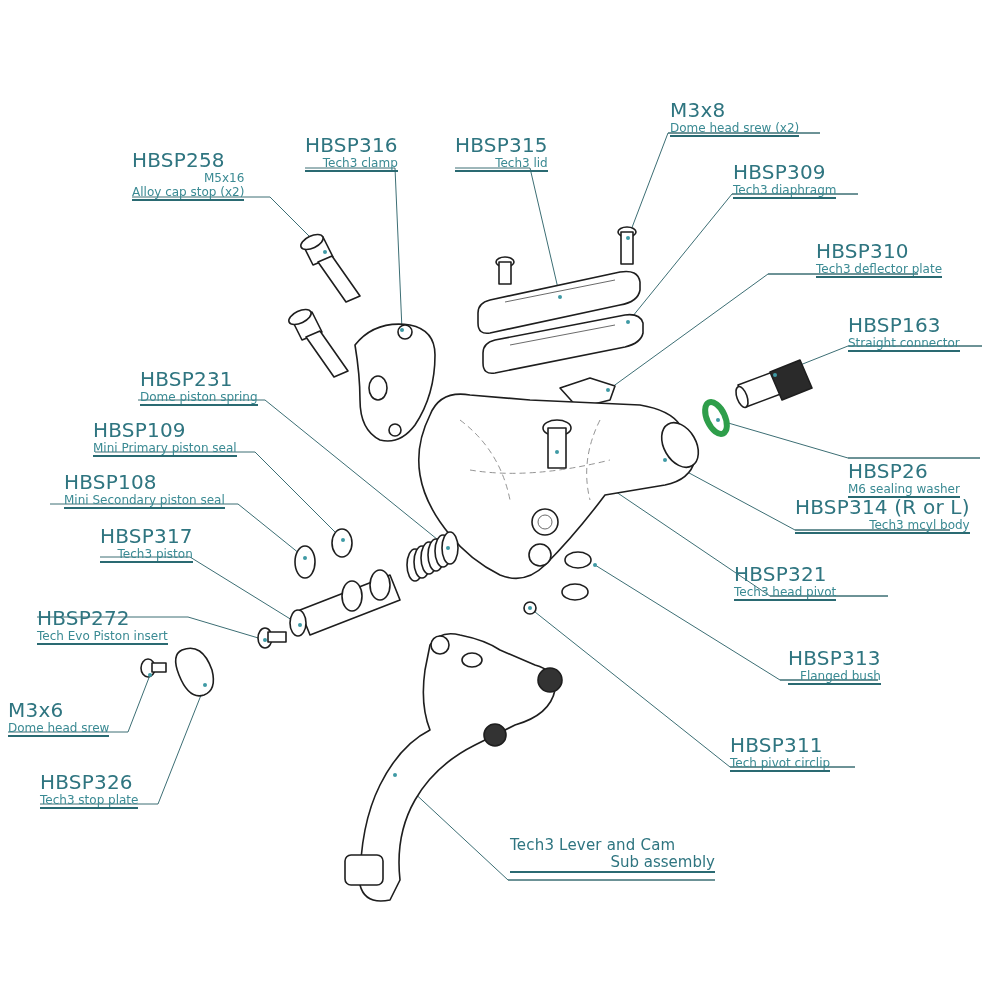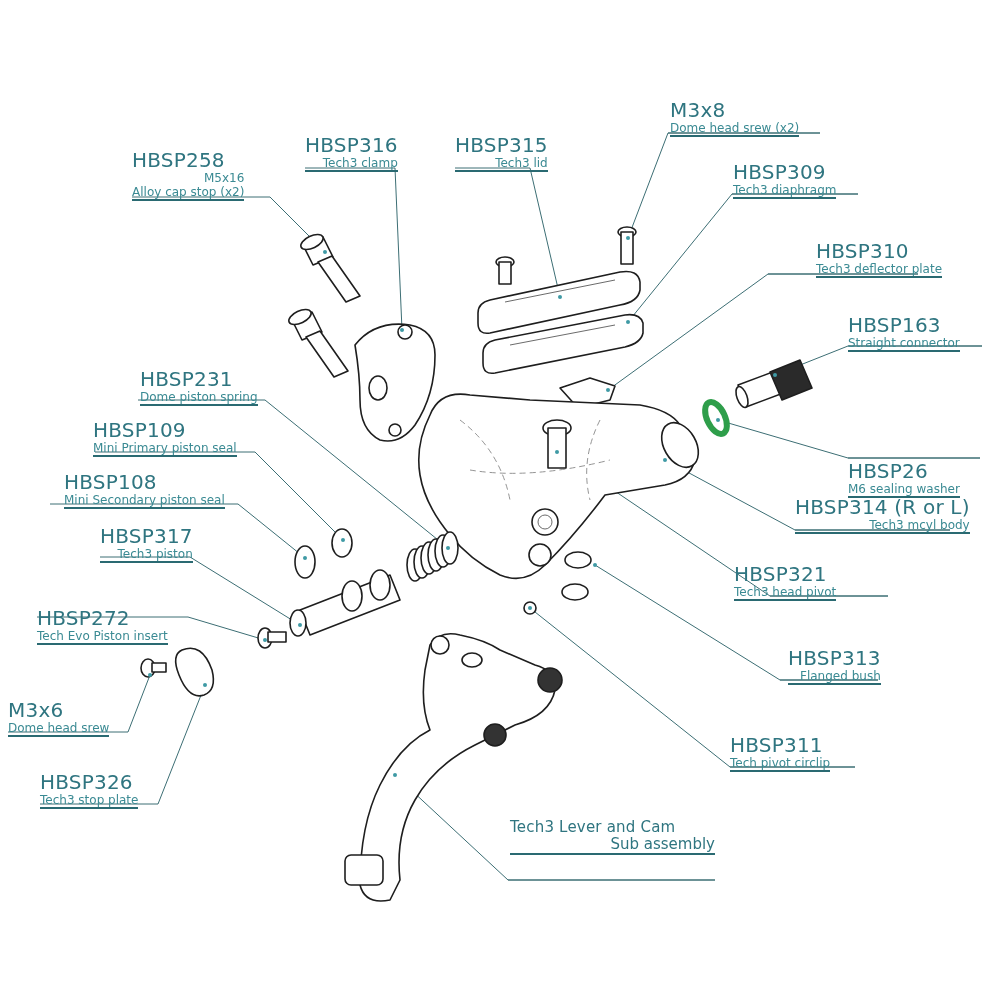--- a/index.html
+++ b/index.html
@@ -255,17 +255,17 @@
 <div class="label" style="left:8px;top:700px;">
   <span class="code">M3x6</span>
   <span class="desc">Dome head srew</span>
   <span class="underline"></span>
 </div>
 <div class="label" style="left:40px;top:772px;">
   <span class="code">HBSP326</span>
   <span class="desc">Tech3 stop plate</span>
   <span class="underline"></span>
 </div>
-<div class="label big" style="left:510px;top:820px;">
+<div class="label big" style="left:510px;top:838px;">
   <span class="code">Tech3 Lever and Cam</span>
   <span class="desc">Sub assembly</span>
   <span class="underline" style="width:205px"></span>
 </div>
 
 </body></html>

